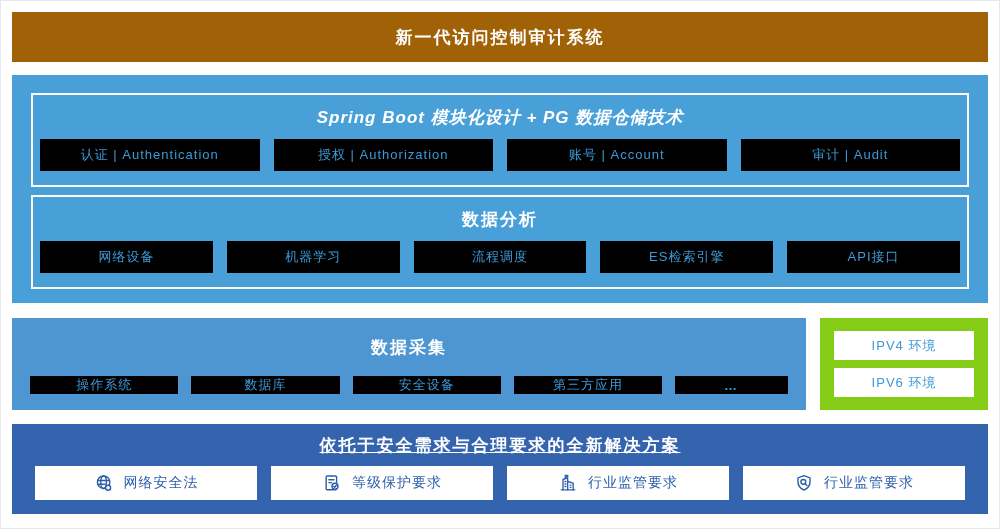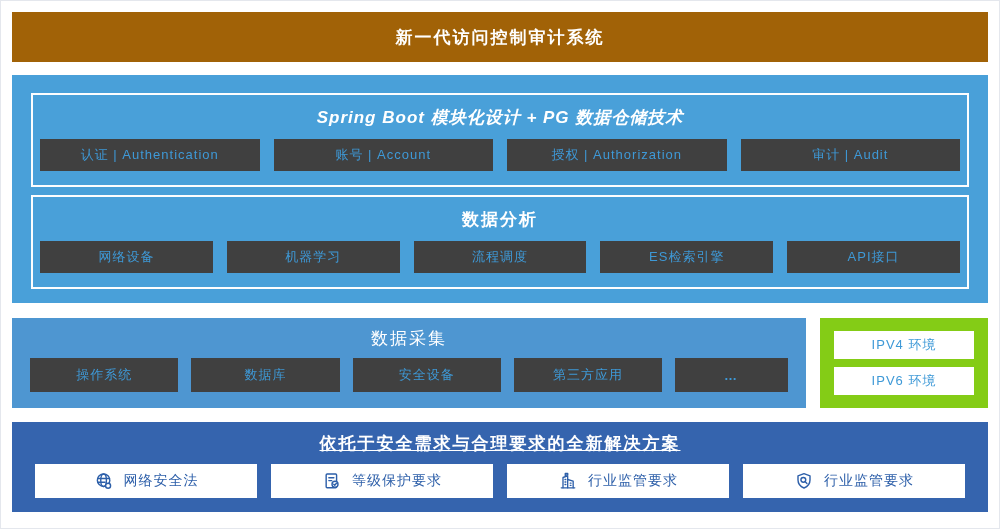--- a/index.html
+++ b/index.html
@@ -24,32 +24,32 @@
     border:2px solid #fdfdfe;box-sizing:border-box;flex:1;
     padding:0 7px 14px;display:flex;flex-direction:column;
   }
   .frame-title{
     height:44px;display:flex;align-items:center;justify-content:center;
     color:#fff;font-weight:bold;font-size:17px;letter-spacing:2px;
   }
   .frame-title.italic{font-style:italic;letter-spacing:1px;}
   .btn-row{display:flex;gap:14px;}
   .wbtn{
-    flex:1;background:#404040;height:32px;display:flex;align-items:center;
+    flex:1;background:#000000;height:32px;display:flex;align-items:center;
     justify-content:center;color:#3E99D7;font-size:13px;letter-spacing:1px;
   }
   
   .collect-row{flex:0 0 90px;display:flex;gap:14px;margin-bottom:14px;}
   .collect-main{
     flex:1;background:#4E96D1;box-sizing:border-box;
     padding:0 18px 16px;display:flex;flex-direction:column;
   }
   .collect-title{
-    height:40px;display:flex;align-items:center;justify-content:center;
-    color:#fff;font-weight:normal;font-size:17px;letter-spacing:2px;
+    height:58px;display:flex;align-items:center;justify-content:center;
+    color:#fff;font-weight:bold;font-size:17px;letter-spacing:2px;
   }
   .collect-btns{display:flex;gap:13px;flex:1;}
   .collect-btns .wbtn{height:auto;}
   .collect-btns .wbtn.dots{flex:0.76;letter-spacing:2px;font-weight:bold;}
   .collect-env{
     flex:0 0 168px;background:#84cc16;box-sizing:border-box;
     padding:13px 14px;display:flex;flex-direction:column;gap:8px;
   }
   .env-btn{
     flex:1;background:#fff;display:flex;align-items:center;justify-content:center;
@@ -79,22 +79,22 @@
   <div class="banner">
     <span>新一代访问控制审计系统</span>
   </div>
 
   <div class="platform">
 
     <div class="frame">
       <div class="frame-title italic">Spring Boot 模块化设计 + PG 数据仓储技术</div>
       <div class="btn-row">
         <div class="wbtn">认证 | Authentication</div>
+        <div class="wbtn">授权 | Authorization</div>
         <div class="wbtn">账号 | Account</div>
-        <div class="wbtn">授权 | Authorization</div>
         <div class="wbtn">审计 | Audit</div>
       </div>
     </div>
 
     <div class="frame">
       <div class="frame-title">数据分析</div>
       <div class="btn-row">
         <div class="wbtn">网络设备</div>
         <div class="wbtn">机器学习</div>
         <div class="wbtn">流程调度</div>

